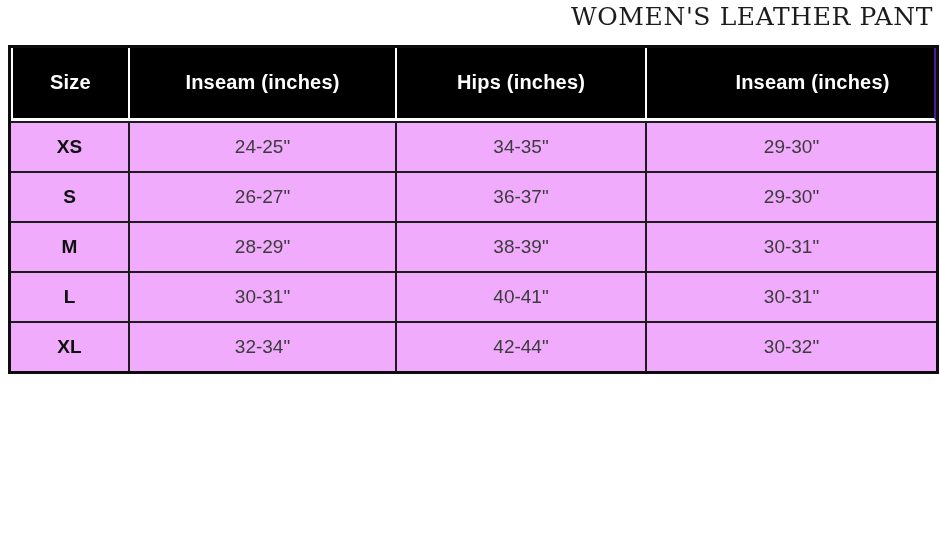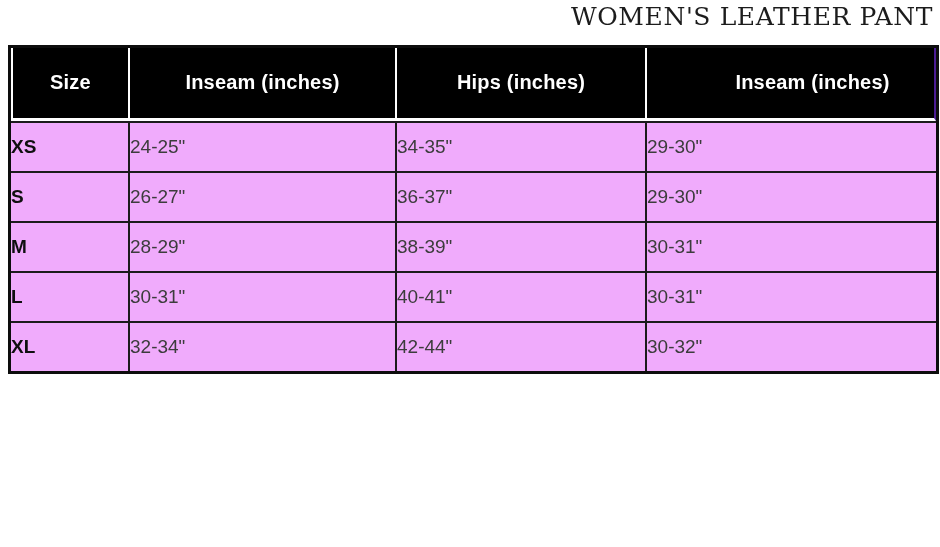--- a/index.html
+++ b/index.html
@@ -50,20 +50,21 @@
     border-left: 2px solid #ffffff;
     border-bottom: 3px solid #ffffff;
     padding: 0;
   }
   thead th:last-child {
     border-right: 2px solid #4c1d95;
     padding-left: 44px;
   }
   tbody td {
     height: 48px;
+    text-align: center;
     vertical-align: middle;
     font-size: 19px;
     color: #3c3c3c;
     border-top: 2px solid #1c1c1c;
     padding: 0;
   }
   tbody td + td {
     border-left: 2px solid #1c1c1c;
   }
   tbody td.size-col {

